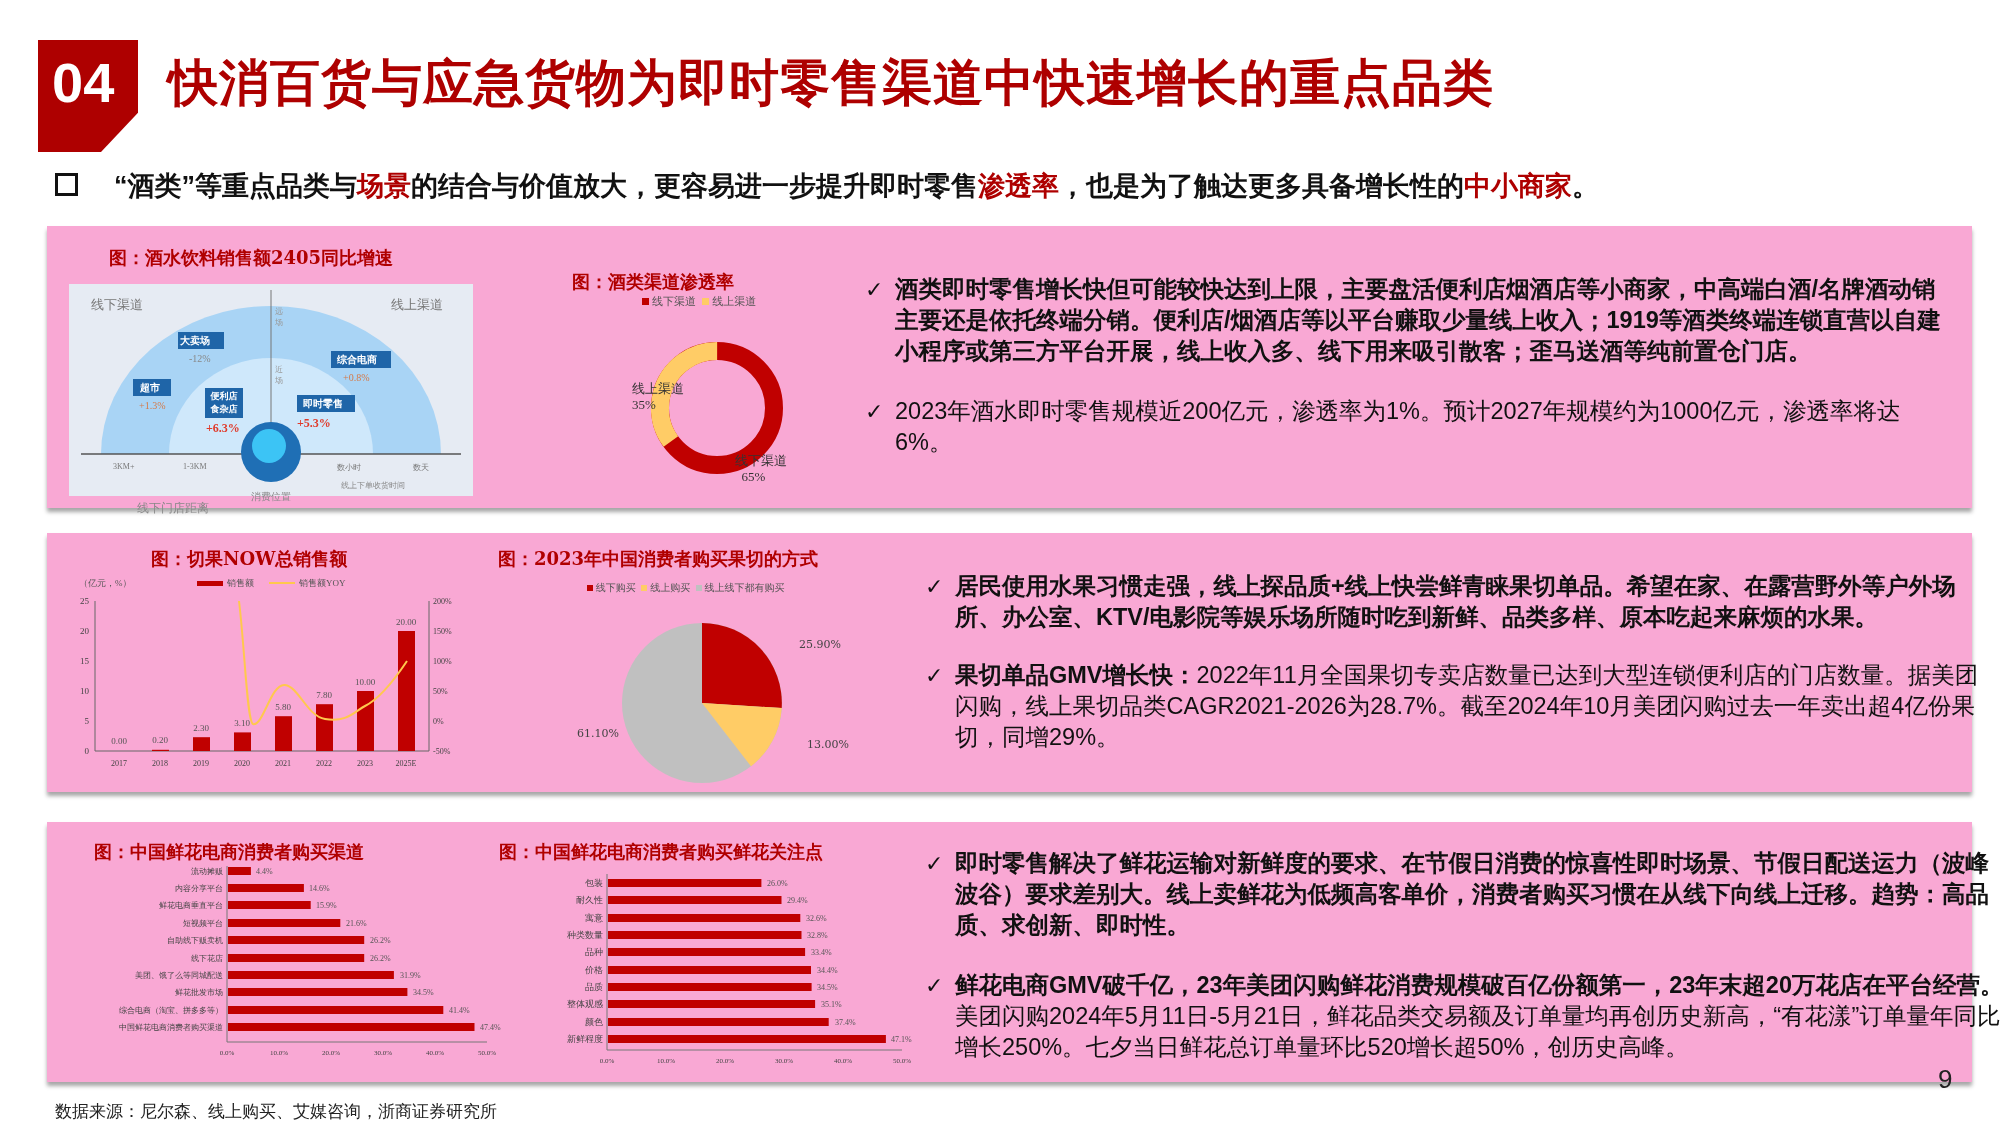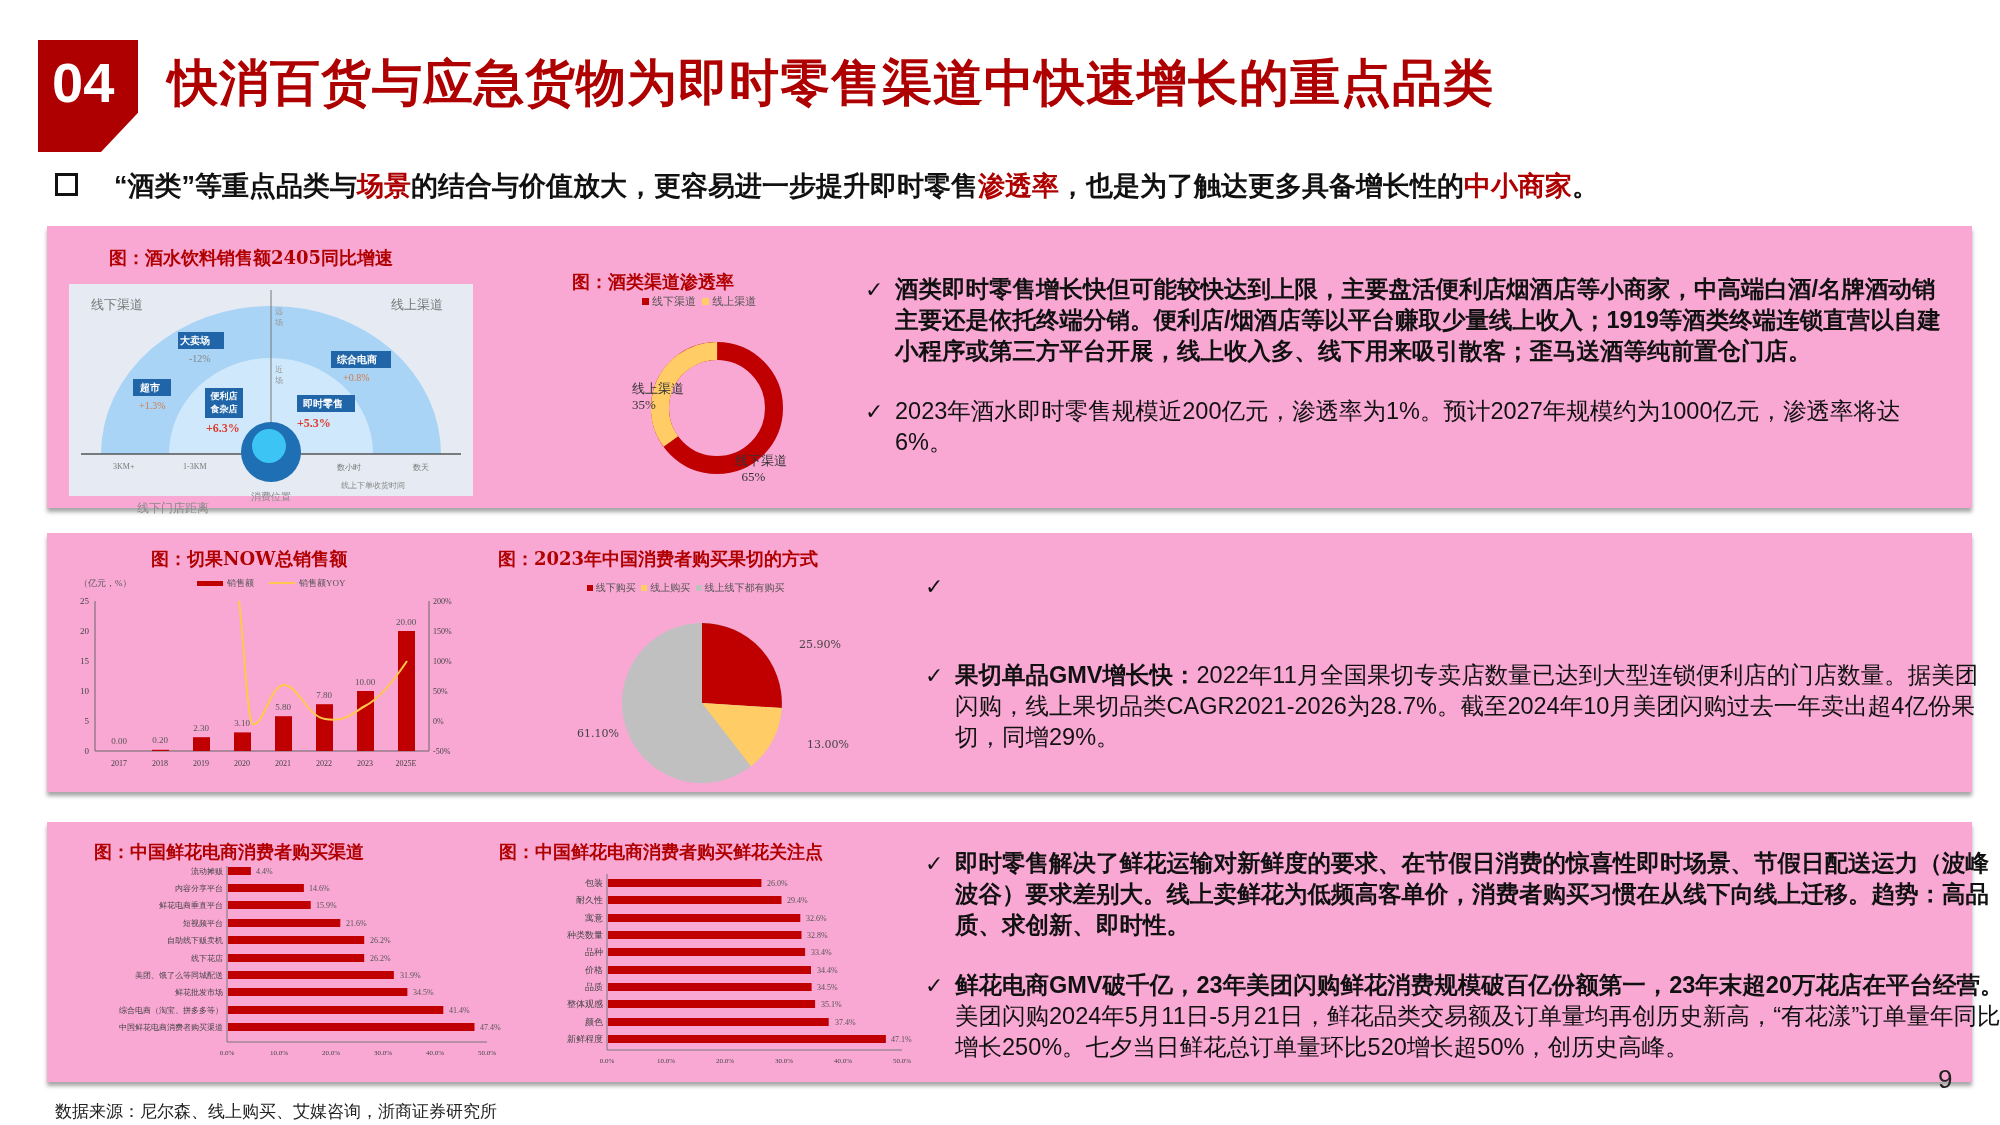--- a/index.html
+++ b/index.html
@@ -171,21 +171,21 @@
   <svg class="abs" style="left:570px;top:85px;" width="170" height="170" viewBox="-85 -85 170 170">
     <circle r="80" fill="#C0C0C0"></circle>
     <path d="M0,0 L0,-80 A80,80 0 0 1 79.7,5.0 Z" fill="#C00000"></path>
     <path d="M0,0 L79.7,5.0 A80,80 0 0 1 49.0,63.3 Z" fill="#FFCC66"></path>
   </svg>
   <div class="abs" style="left:752px;top:101px;"><span class="small" style="font-size:11px">25.90%</span></div>
   <div class="abs" style="left:760px;top:201px;"><span class="small" style="font-size:11px">13.00%</span></div>
   <div class="abs" style="left:530px;top:190px;"><span class="small" style="font-size:11px">61.10%</span></div>
 
   <div class="bul" style="left:908px;top:38px;width:1040px;">
-    <span class="ck">✓</span><span></span>
+    <span class="ck">✓</span><b>居民使用水果习惯走强，线上探品质+线上快尝鲜青睐果切单品。希望在家、在露营野外等户外场所、办公室、KTV/电影院等娱乐场所随时吃到新鲜、品类多样、原本吃起来麻烦的水果。</b><span></span>
   </div>
   <div class="bul" style="left:908px;top:127px;width:1040px;">
     <span class="ck">✓</span><b>果切单品GMV增长快：</b><span>2022年11月全国果切专卖店数量已达到大型连锁便利店的门店数量。据美团闪购，线上果切品类CAGR2021-2026为28.7%。截至2024年10月美团闪购过去一年卖出超4亿份果切，同增29%。</span>
   </div>
 </div>
 
 <div class="panel" style="top:822px;height:260px;">
   <div class="fig-title" style="left:47px;top:18px;">图：中国鲜花电商消费者购买渠道</div>
   <svg class="abs" style="left:34px;top:40px;" width="420" height="210" viewBox="0 0 420 210">
     <line x1="146" y1="4" x2="146" y2="180" stroke="#777"></line>

